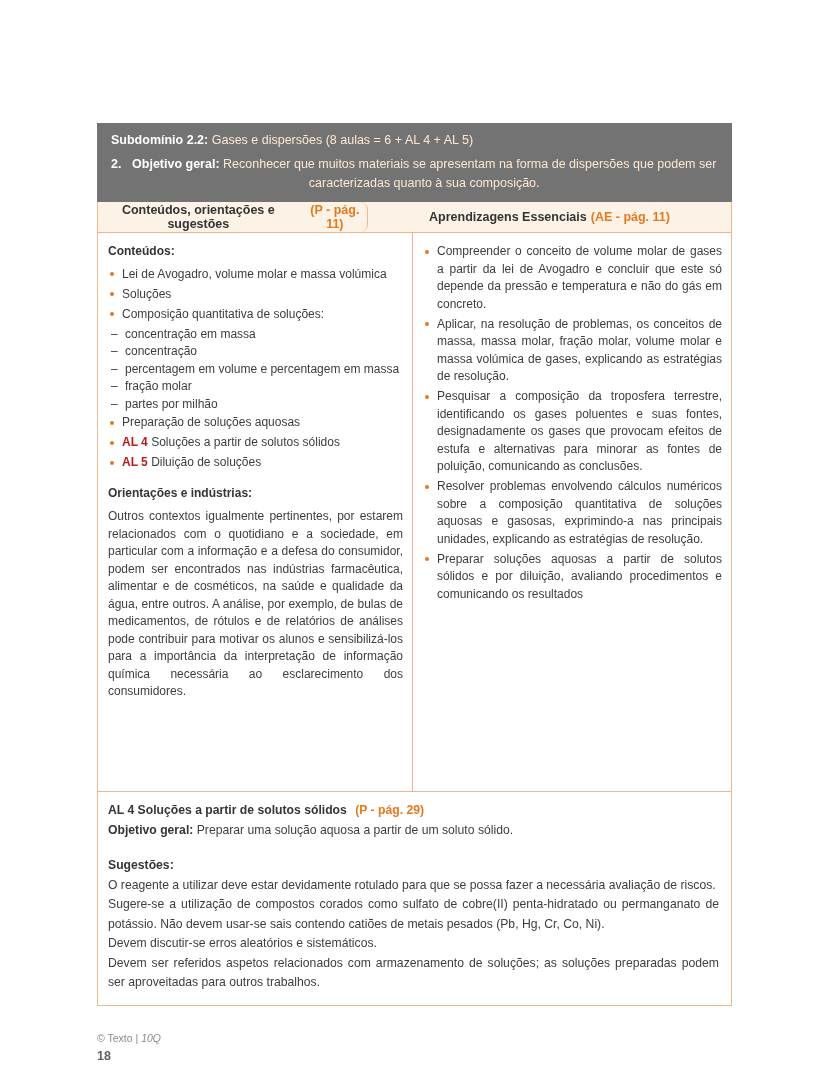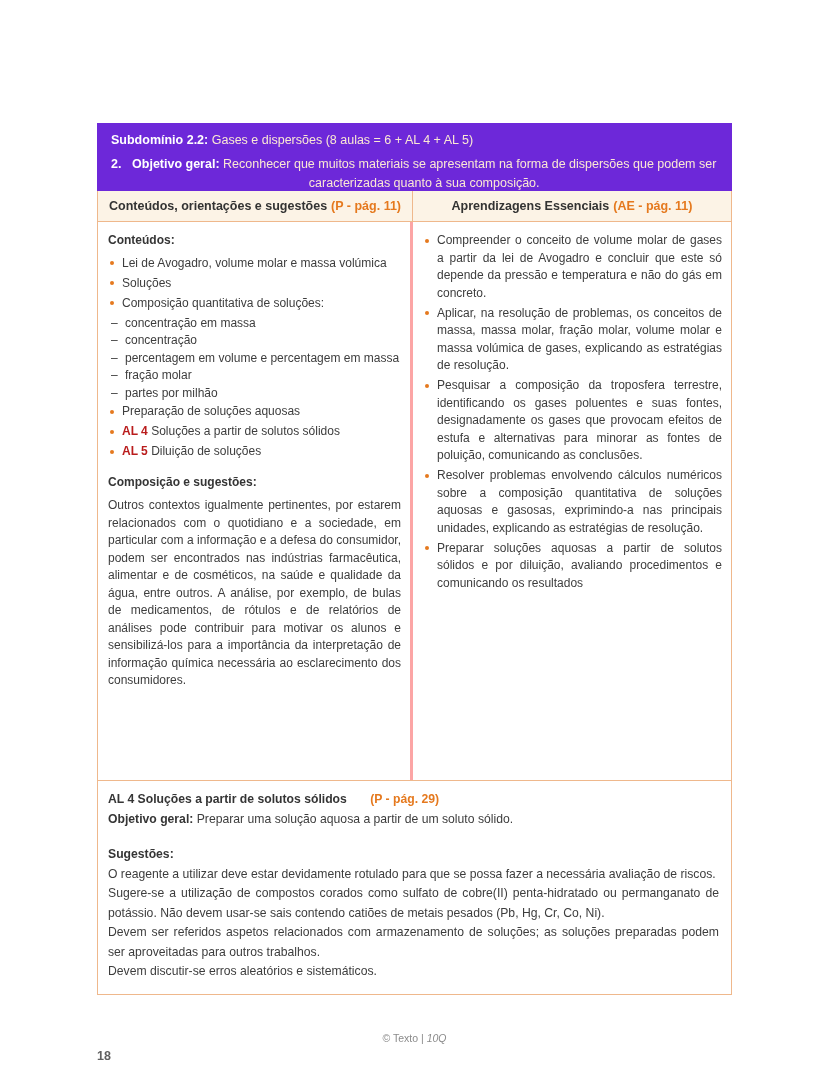--- a/index.html
+++ b/index.html
@@ -6,44 +6,44 @@
   html,body { background:#ffffff; }
   body {
     width:828px; height:1077px; position:relative;
     font-family:"Liberation Sans", sans-serif;
     color:#3d3d3d; overflow:hidden;
   }
   .sheet { position:absolute; left:97px; top:123px; width:635px; }
 
   
   .banner {
-    background:#6d28d9; color:#FBE8D4;
-    height:68px; padding:8px 14px 0 14px;
+    background:#737373; color:#FBE8D4;
+    height:79px; padding:8px 14px 0 14px;
     font-size:12.5px; line-height:19px;
   }
   .banner b { color:#ffffff; font-weight:bold; }
   .banner-line1 { margin-bottom:5px; }
   .banner-line2 { display:flex; gap:9px; }
   .banner-line2 .obj-num { flex:0 0 auto; }
   .banner-line2 .obj-body { flex:1 1 auto; text-align:center; }
 
   
   .ctable { border:1px solid #EFB88C; border-top:none; }
   .thead { display:flex; background:#FCF3E6; border-bottom:1px solid #EFB88C; }
   .th {
     display:flex; align-items:center; justify-content:center;
     height:30px; font-size:12.5px; font-weight:bold; color:#333;
     text-align:center;
   }
   .th .pref { color:#E5791E; font-weight:bold; margin-left:4px; }
-  .th-left { width:315px; border-right:1px solid #EFB88C; }
+  .th-left { width:270px; border-right:1px solid #EFB88C;border-radius:8px; }
   .th-right { flex:1; }
 
   .cols { display:flex; min-height:558px; font-size:12px; line-height:17.5px; }
-  .col-left { width:315px; border-right:3px solid #fca5a5; padding:10px 9px 12px 10px; }
+  .col-left { width:315px; border-right:1px solid #fca5a5; padding:10px 9px 12px 10px; }
   .col-right { flex:1; padding:10px 9px 12px 10px; }
 
   .sec-heading { font-weight:bold; color:#353535; margin-bottom:5px; }
 
   .blist { list-style:none; }
   .bitem { display:flex; margin-bottom:2.5px; }
   .bdot {
     flex:0 0 auto; width:4px; height:4px; border-radius:50%;
     background:#E5791E; margin:6.5px 8px 0 2px;
   }
@@ -54,29 +54,29 @@
   .dash { flex:0 0 auto; width:14px; color:#3d3d3d; }
 
   .guidance-heading { font-weight:bold; color:#353535; margin:13px 0 6px 0; }
   .para { text-align:justify; }
   .col-right .bitem .btext { text-align:justify; }
 
   
   .al4 { border-top:1px solid #EFB88C; min-height:190px; padding:9px 12px 12px 10px;
          font-size:12.2px; line-height:19.5px; }
   .al4-title { font-weight:bold; color:#353535; }
-  .al4-title .pref { color:#E5791E; margin-left:20px; }
+  .al4-title .pref { color:#E5791E; margin-left:5px; }
   .al4-objective b { color:#353535; }
   .al4-sugg-heading { font-weight:bold; color:#353535; margin-top:16px; }
   .al4 .para { text-align:justify; }
 
   
   .footer { position:absolute; left:97px; top:1030px; width:635px; }
   .page-num { position:absolute; left:0; top:0; font-size:12.5px; font-weight:bold; color:#606060;margin-top:19px; }
-  .copyright { display:block; text-align:center; font-size:10.5px; color:#8b8b8b; padding-top:2px; }
+  .copyright { display:block; text-align:left; font-size:10.5px; color:#8b8b8b; padding-top:2px; }
   .copyright i { font-style:italic; }
 </style>
 </head>
 <body>
 
 <div class="sheet">
 
   <div class="banner">
     <div class="banner-line1">
       <b>Subdomínio 2.2:</b><span> Gases e dispersões (8 aulas = 6 + AL 4 + AL 5)</span>
@@ -151,21 +151,21 @@
           <li class="bitem">
             <span class="bdot"></span>
             <span class="btext"><b>AL 4 </b><span>Soluções a partir de solutos sólidos</span></span>
           </li>
           <li class="bitem">
             <span class="bdot"></span>
             <span class="btext"><b>AL 5 </b><span>Diluição de soluções</span></span>
           </li>
         </ul>
 
-        <div class="guidance-heading">Composição e sugestões:</div>
+        <div class="guidance-heading">Orientações e indústrias:</div>
         <p class="para">Outros contextos igualmente pertinentes, por estarem relacionados com o quotidiano e a sociedade, em particular com a informação e a defesa do consumidor, podem ser encontrados nas indústrias farmacêutica, alimentar e de cosméticos, na saúde e qualidade da água, entre outros. A análise, por exemplo, de bulas de medicamentos, de rótulos e de relatórios de análises pode contribuir para motivar os alunos e sensibilizá-los para a importância da interpretação de informação química necessária ao esclarecimento dos consumidores.</p>
       </div>
 
       <div class="col-right">
         <ul class="blist">
           <li class="bitem">
             <span class="bdot"></span>
             <span class="btext">Compreender o conceito de volume molar de gases a partir da lei de Avogadro e concluir que este só depende da pressão e temperatura e não do gás em concreto.</span>
           </li>
           <li class="bitem">
@@ -192,22 +192,22 @@
       <div class="al4-title">
         <span>AL 4 Soluções a partir de solutos sólidos</span>
         <span class="pref">(P - pág. 29)</span>
       </div>
       <div class="al4-objective">
         <b>Objetivo geral:</b><span> Preparar uma solução aquosa a partir de um soluto sólido.</span>
       </div>
       <div class="al4-sugg-heading">Sugestões:</div>
       <p class="para">O reagente a utilizar deve estar devidamente rotulado para que se possa fazer a necessária avaliação de riscos.</p>
       <p class="para">Sugere-se a utilização de compostos corados como sulfato de cobre(II) penta-hidratado ou permanganato de potássio. Não devem usar-se sais contendo catiões de metais pesados (Pb, Hg, Cr, Co, Ni).</p>
+      <p class="para">Devem discutir-se erros aleatórios e sistemáticos.</p>
       <p class="para">Devem ser referidos aspetos relacionados com armazenamento de soluções; as soluções preparadas podem ser aproveitadas para outros trabalhos.</p>
-      <p class="para">Devem discutir-se erros aleatórios e sistemáticos.</p>
     </div>
   </div>
 </div>
 
 <div class="footer">
   <span class="page-num">18</span>
   <span class="copyright">
     <span>© Texto |</span> <i>10Q</i>
   </span>
 </div>

